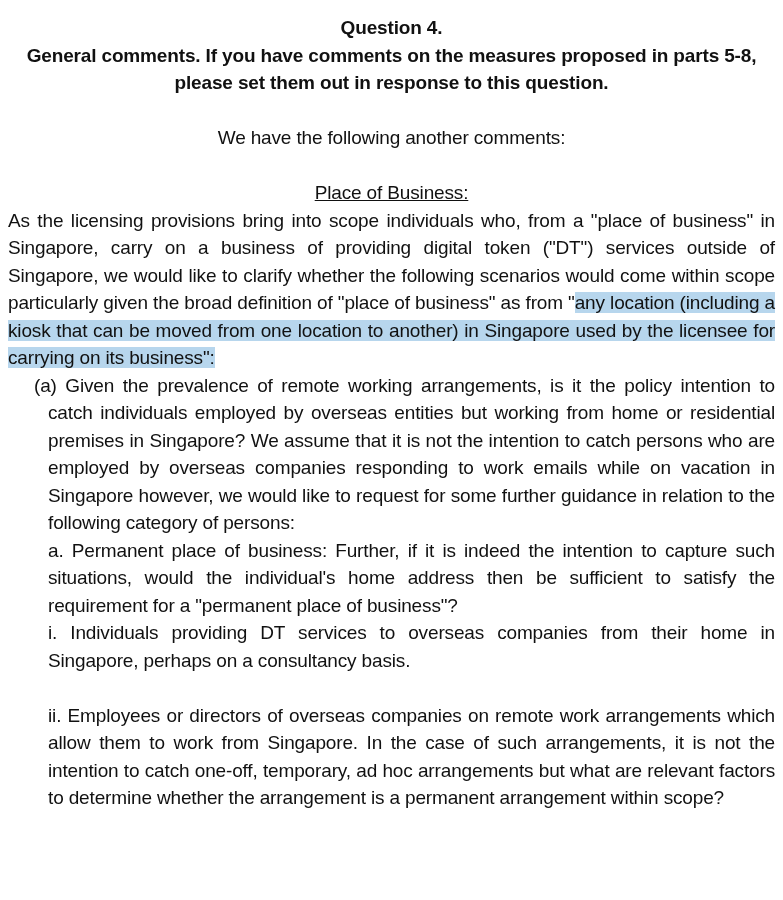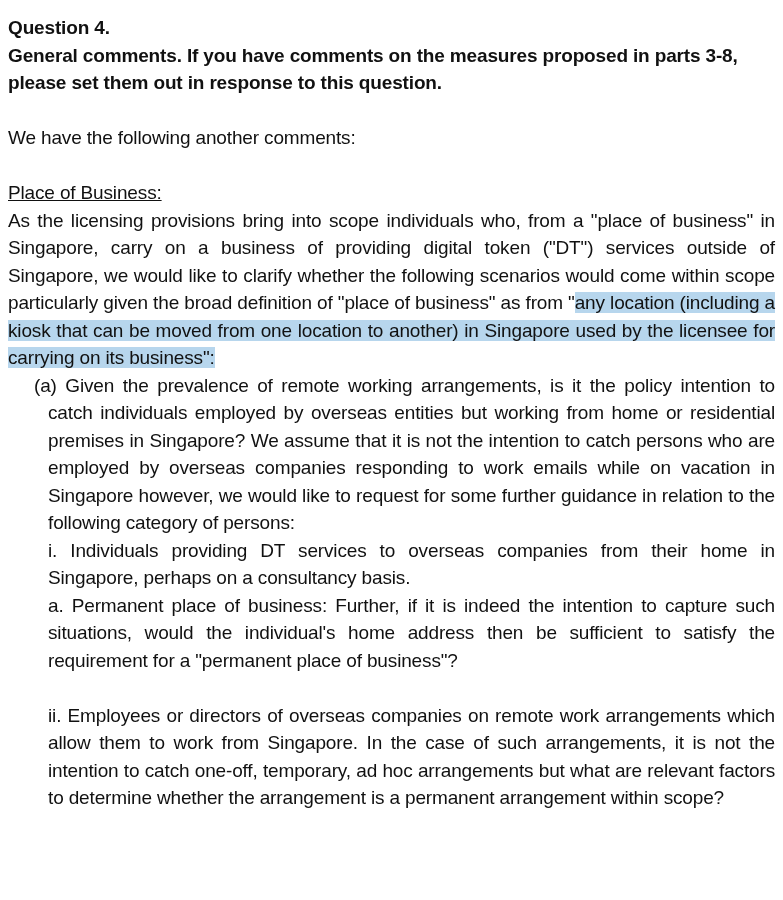--- a/index.html
+++ b/index.html
@@ -14,53 +14,53 @@
     height: 900px;
     background: var(--paper);
     color: var(--ink);
     font-family: "Liberation Sans", sans-serif;
     font-size: 19px;
     line-height: 27.5px;
     letter-spacing: -0.15px;
     overflow: hidden;
   }
   .doc { padding: 14px 8px 0 8px; }
-  p { margin: 0; }
+  p { margin: 0; text-align: center; }
   .bold { font-weight: bold; }
   .spacer { height: 27.5px; }
   .just { text-align: justify; }
   .num { display: inline-block; width: 25px; text-indent: 0; }
   .u { text-decoration: underline; }
   .hl { background: var(--hl); }
   .item-a { padding-left: 40px; text-indent: -14px; }
   .sub { padding-left: 40px; }
 </style>
 </head>
 <body>
 
 <div class="doc">
 
   <p class="bold">Question 4.</p>
 
-  <p class="bold">General comments. If you have comments on the measures proposed in parts 3-8, please set them out in response to this question.</p>
+  <p class="bold">General comments. If you have comments on the measures proposed in parts 5-8, please set them out in response to this question.</p>
 
   <div class="spacer"></div>
 
   <p>We have the following another comments:</p>
 
   <div class="spacer"></div>
 
 
   <p><span class="u">Place of Business:</span></p>
 
   <p class="just"><span>As the licensing provisions bring into scope individuals who, from a "place of business" in Singapore, carry on a business of providing digital token ("DT") services outside of Singapore, we would like to clarify whether the following scenarios would come within scope particularly given the broad definition of "place of business" as from "</span><span class="hl">any location (including a kiosk that can be moved from one location to another) in Singapore used by the licensee for carrying on its business":</span></p>
 
   <p class="just item-a"><span>(a)</span> <span>Given the prevalence of remote working arrangements, is it the policy intention to catch individuals employed by overseas entities but working from home or residential premises in Singapore? We assume that it is not the intention to catch persons who are employed by overseas companies responding to work emails while on vacation in Singapore however, we would like to request for some further guidance in relation to the following category of persons:</span></p>
 
+  <p class="just sub">a. Permanent place of business: Further, if it is indeed the intention to capture such situations, would the individual's home address then be sufficient to satisfy the requirement for a "permanent place of business"?</p>
+
   <p class="just sub">i. Individuals providing DT services to overseas companies from their home in Singapore, perhaps on a consultancy basis.</p>
-
-  <p class="just sub">a. Permanent place of business: Further, if it is indeed the intention to capture such situations, would the individual's home address then be sufficient to satisfy the requirement for a "permanent place of business"?</p>
 
   <div class="spacer"></div>
 
   <p class="just sub">ii. Employees or directors of overseas companies on remote work arrangements which allow them to work from Singapore. In the case of such arrangements, it is not the intention to catch one-off, temporary, ad hoc arrangements but what are relevant factors to determine whether the arrangement is a permanent arrangement within scope?</p>
 
 </div>
 
 </body></html>

